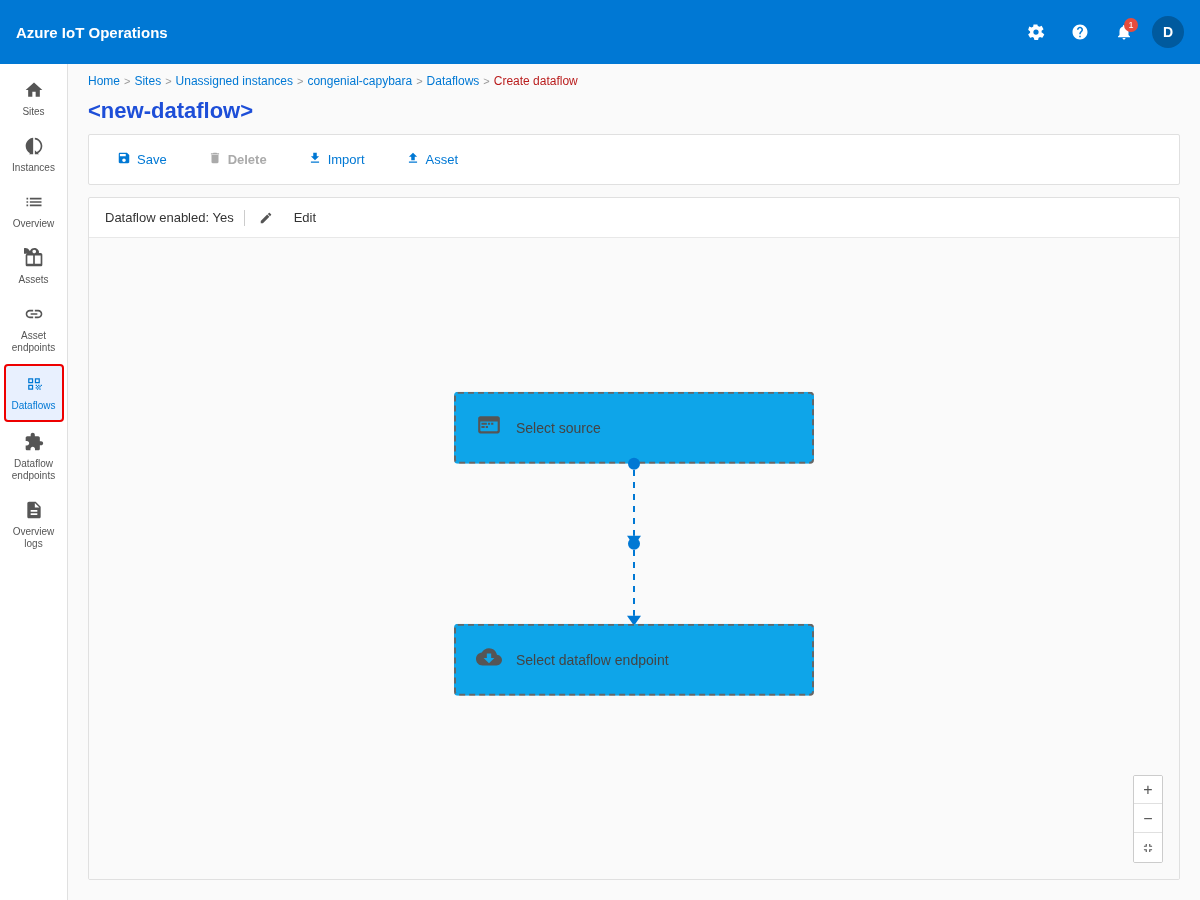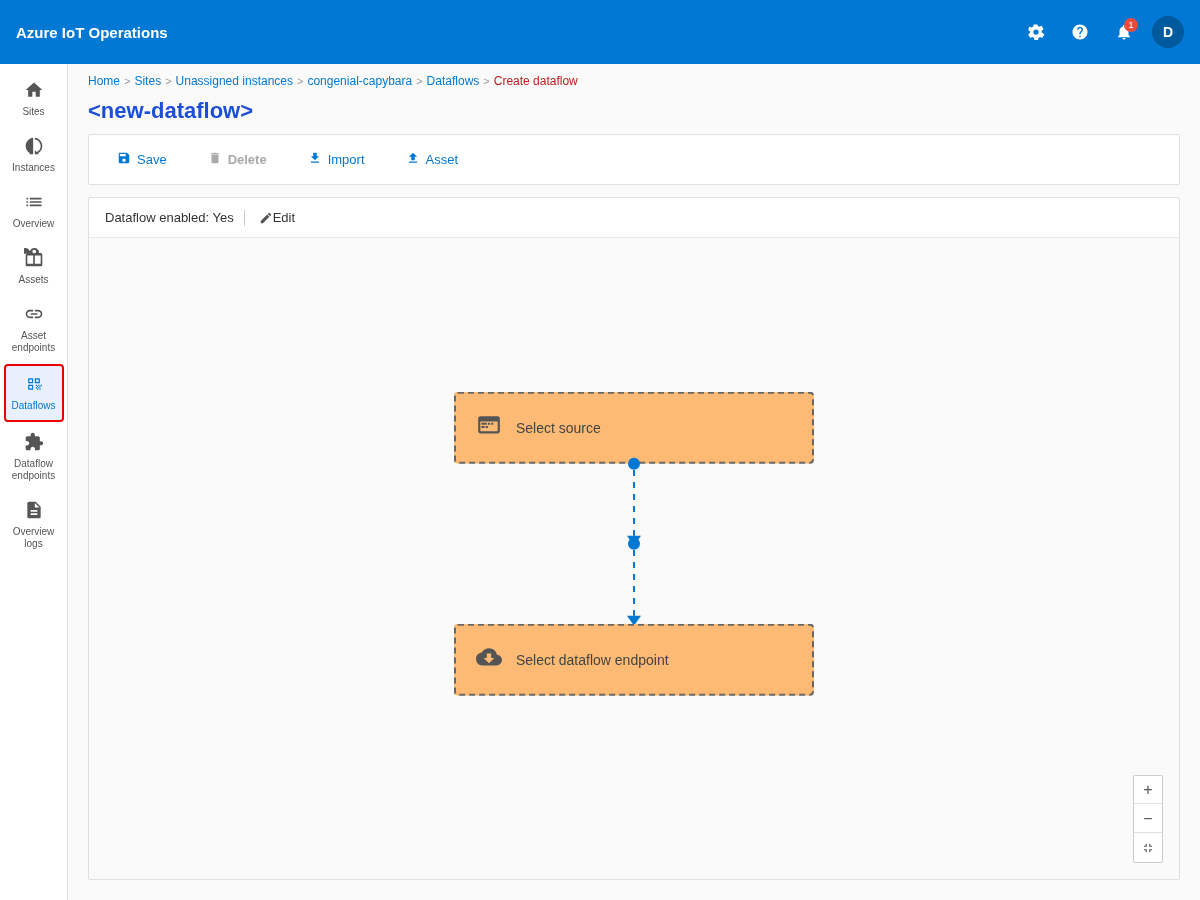--- a/index.html
+++ b/index.html
@@ -203,21 +203,21 @@
       flex-shrink: 0;
     }
     .status-bar-sep {
       width: 1px;
       height: 16px;
       background: #ccc;
     }
     .edit-link {
       display: flex;
       align-items: center;
-      gap: 0;
+      gap: 21px;
       color: #333;
       cursor: pointer;
       padding: 2px 4px;
       border-radius: 2px;
     }
 
     
     .canvas {
       flex: 1;
       position: relative;
@@ -235,21 +235,21 @@
       flex-direction: column;
       align-items: center;
       gap: 0;
       min-width: 400px;
     }
 
     
     .flow-node {
       border: 2px dashed #999;
       border-radius: 4px;
-      background: #fdba74;
+      background: #0ea5e9;
       width: 360px;
       height: 72px;
       display: flex;
       align-items: center;
       padding: 0 20px;
       gap: 14px;
       cursor: pointer;
       position: relative;
     }
     .flow-node.source { border-color: #666; }

